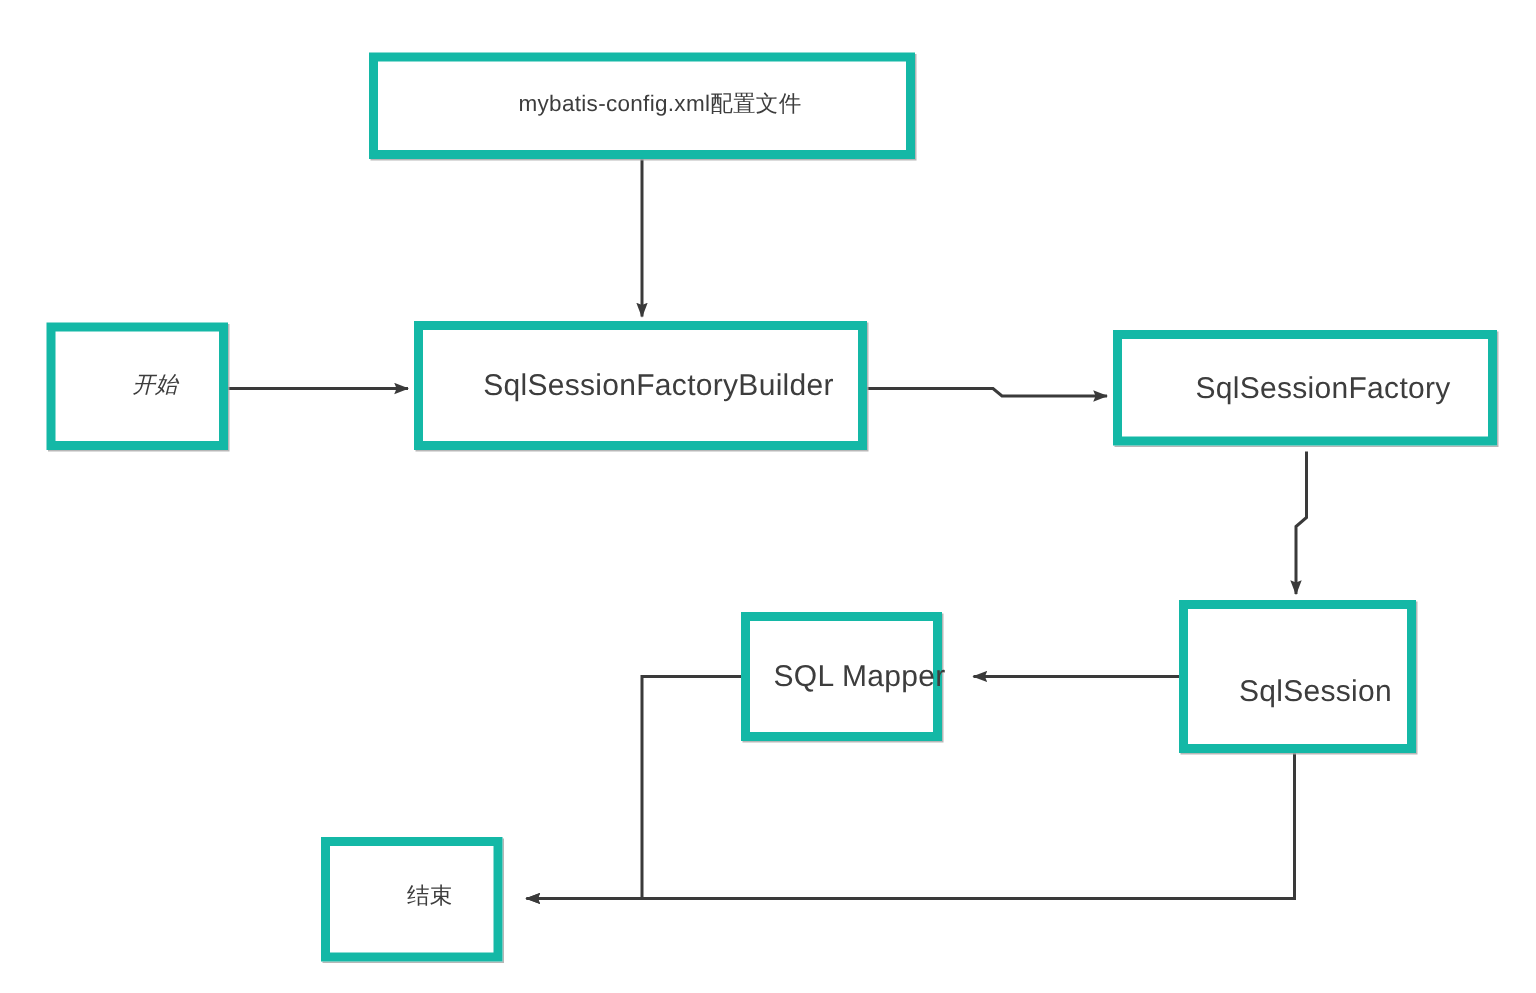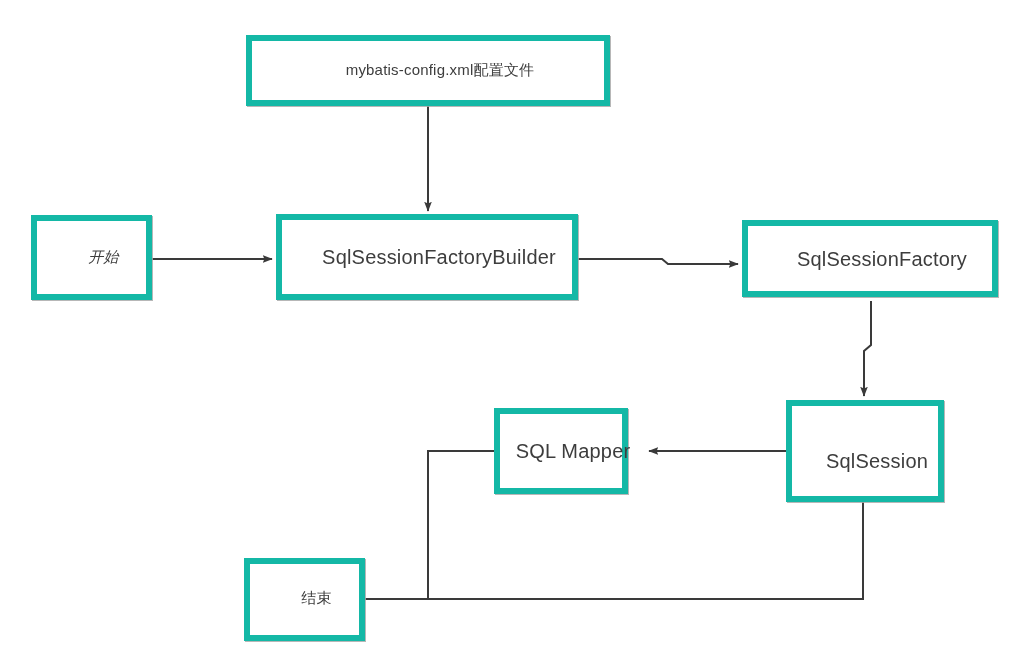--- a/index.html
+++ b/index.html
@@ -51,21 +51,21 @@
   .node-label.cjk {
     font-size: 15px;
   }
   
   #node-config        { left: 246px; top: 35px;  width: 364px; height: 71px; }
   #node-start         { left: 31px;  top: 215px; width: 121px; height: 85px; font-style: italic; }
   #node-builder       { left: 276px; top: 214px; width: 302px; height: 86px; }
   #node-factory       { left: 742px; top: 220px; width: 256px; height: 77px; }
   #node-session       { left: 786px; top: 400px; width: 158px; height: 102px; }
   #node-mapper        { left: 494px; top: 408px; width: 134px; height: 86px; }
-  #node-end           { left: 244px; top: 558px; width: 121px; height: 83px; }
+  #node-end           { left: 214px; top: 558px; width: 121px; height: 83px; }
   #node-config .node-label  { margin-bottom: 2px; }
   #node-start .node-label   { margin-top: -2px; }
   #node-end .node-label     { margin-top: -4px; }
   #node-session .node-label { margin-top: 19px; }
 </style>
 </head>
 <body>
 
 <div id="canvas">
 

